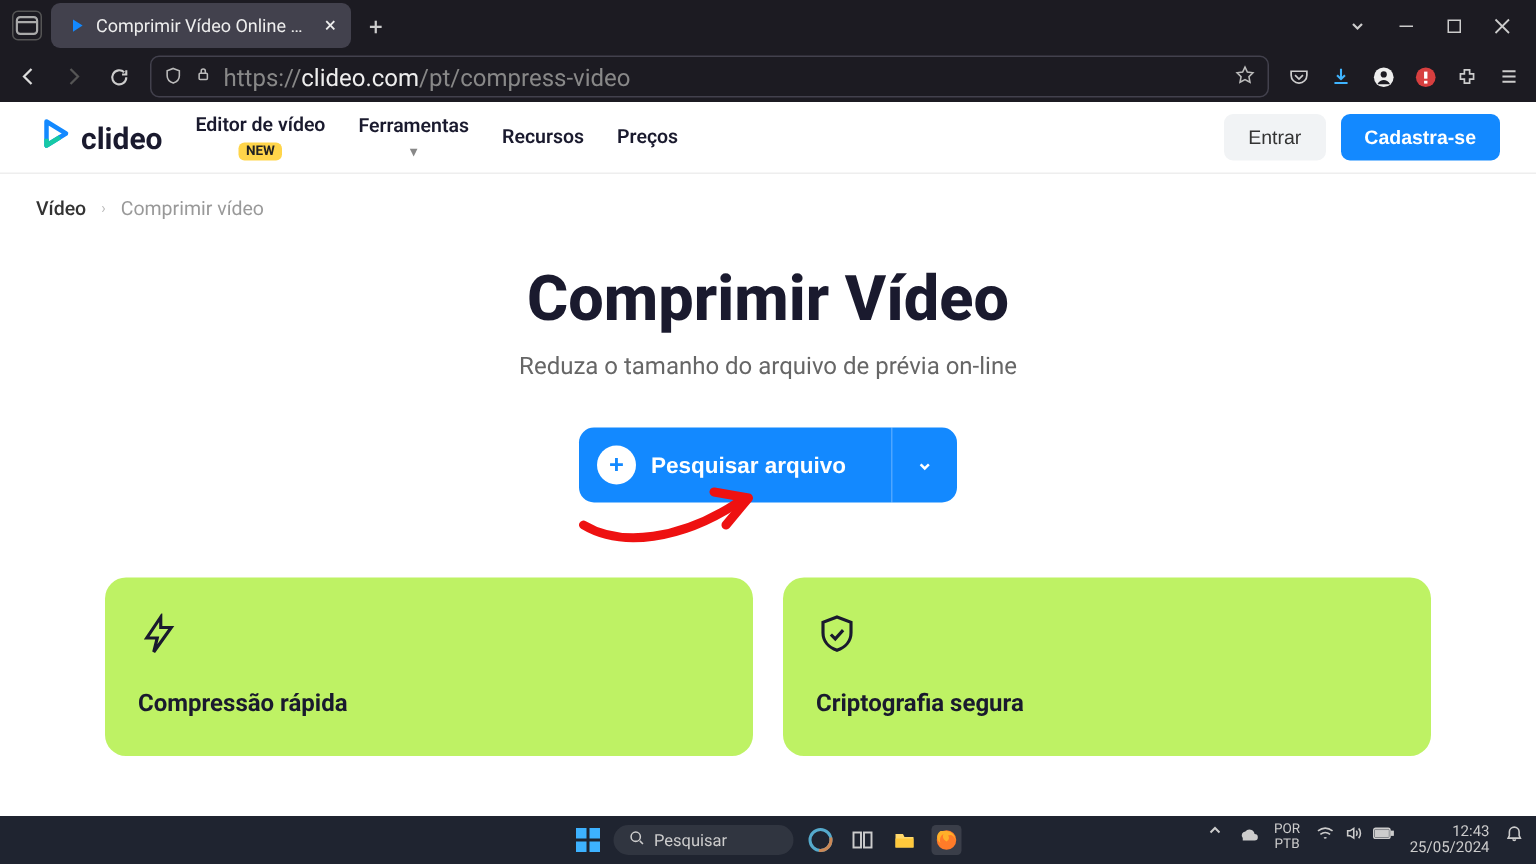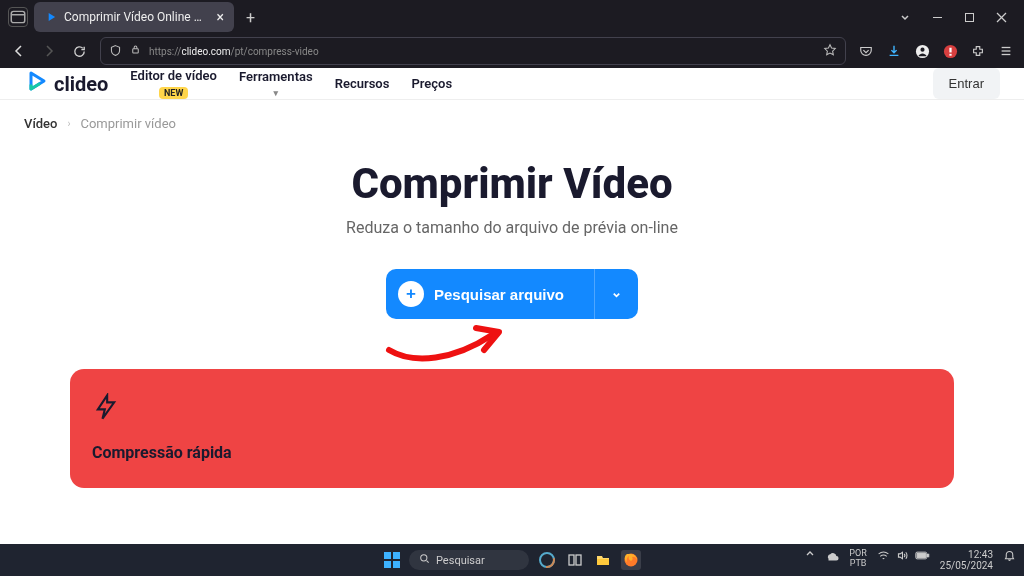--- a/index.html
+++ b/index.html
@@ -14,30 +14,30 @@
     .tab-favicon svg { width: 14px; height: 14px; }
     .tab-title { white-space: nowrap; overflow: hidden; text-overflow: ellipsis; flex: 1; }
     .tab-close { font-size: 14px; line-height: 1; cursor: pointer; }
     .new-tab { font-size: 16px; padding: 0 6px; cursor: pointer; }
     .tab-bar-right { margin-left: auto; display: flex; gap: 14px; align-items: center; padding-right: 6px; }
     .win-ctl { width: 18px; height: 18px; display: flex; align-items: center; justify-content: center; font-size: 12px; }
 
     .addr-bar { display: flex; align-items: center; height: 34px; padding: 0 10px; gap: 12px; }
     .nav-btn { width: 18px; height: 18px; display: flex; align-items: center; justify-content: center; color: #bbb; }
     .nav-btn.disabled { color: #555; }
-    .addr-input-wrap { flex: 1; background: #1c1b22; border: 1px solid #42414d; border-radius: 6px; height: 28px; display: flex; align-items: center; padding: 0 8px; gap: 8px; font-size: 10px; color: #bbb; }
+    .addr-input-wrap { flex: 1; background: #1c1b22; border: 1px solid #42414d; border-radius: 6px; height: 28px; display: flex; align-items: center; padding: 0 8px; gap: 8px; font-size: 16px; color: #bbb; }
     .lock { font-size: 11px; }
     .url-domain { color: #eee; }
     .url-path { color: #888; }
     .addr-star { margin-left: auto; }
     .browser-right-icons { display: flex; gap: 12px; align-items: center; }
     .br-icon { width: 16px; height: 16px; display: flex; align-items: center; justify-content: center; font-size: 13px; }
 
     
-    .page-header { height: 32px; border-bottom: 1px solid #eee; display: flex; align-items: center; padding: 0 24px; gap: 22px; }
+    .page-header { height: 48px; border-bottom: 1px solid #eee; display: flex; align-items: center; padding: 0 24px; gap: 22px; }
     .logo { display: flex; align-items: center; gap: 6px; font-weight: 700; font-size: 20px; color: #1a1a2e; }
     .logo-mark svg { width: 24px; height: 24px; }
     .nav-item { font-size: 13px; font-weight: 600; color: #1a1a2e; display: flex; align-items: center; gap: 4px; cursor: pointer; flex-direction: column; }
     .new-badge { background: #ffd54a; color: #222; font-size: 9px; padding: 1px 5px; border-radius: 4px; font-weight: 700; }
     .chev { font-size: 9px; color: #888; }
     .header-right { margin-left: auto; display: flex; gap: 10px; }
     .btn-ghost { background: #f1f3f5; color: #333; border: none; padding: 8px 16px; border-radius: 6px; font-size: 13px; font-weight: 400; cursor: pointer; }
     .btn-primary { background: #1389ff; color: #fff; border: none; padding: 8px 16px; border-radius: 6px; font-size: 13px; font-weight: 600; cursor: pointer; }
 
     
@@ -54,21 +54,21 @@
     .choose-main { display: flex; align-items: center; gap: 10px; padding: 0 18px 0 12px; height: 100%; }
     .choose-plus { width: 26px; height: 26px; background: #fff; color: #1389ff; border-radius: 50%; display: flex; align-items: center; justify-content: center; font-size: 17px; font-weight: 700; }
     .choose-chev { padding: 0 16px; height: 100%; display: flex; align-items: center; border-left: 1px solid rgba(255,255,255,0.25); font-size: 11px; }
 
     
     .arrow-annot { position: absolute; left: 384px; top: 300px; pointer-events: none; }
     .arrow-annot svg { width: 130px; height: 70px; overflow: visible; }
 
     
     .features { display: flex; gap: 20px; padding: 20px 70px 0; }
-    .card { flex: 1; background: #ef4444; border-radius: 14px; padding: 24px 22px; }
+    .card { flex: 1; background: #bef264; border-radius: 14px; padding: 24px 22px; }
     .card-icon { margin-bottom: 18px; }
     .card-icon svg { width: 28px; height: 28px; stroke: #1a1a2e; }
     .card-title { font-size: 16px; font-weight: 700; color: #1a1a2e; line-height: 1.3; }
 
     
     .taskbar { position: absolute; bottom: 0; left: 0; right: 0; height: 32px; background: #1f2430; display: flex; align-items: center; color: #ccc; font-size: 11px; }
     .tb-center { position: absolute; left: 50%; transform: translateX(-50%); display: flex; align-items: center; gap: 8px; }
     .win-logo { width: 18px; height: 18px; }
     .tb-search { display: flex; align-items: center; gap: 6px; background: rgba(255,255,255,0.08); border-radius: 14px; padding: 3px 10px; font-size: 11px; min-width: 120px; }
     .tb-icon { width: 20px; height: 20px; display: flex; align-items: center; justify-content: center; border-radius: 3px; }
@@ -215,20 +215,21 @@
     <span class="chev">▾</span>
   </div>
   <div class="nav-item">
     <span>Recursos</span>
   </div>
   <div class="nav-item">
     <span>Preços</span>
   </div>
   <div class="header-right">
     <button class="btn-ghost">Entrar</button>
+    <button class="btn-primary">Cadastra-se</button>
   </div>
 </div>
 
 <div class="breadcrumb">
   <span class="crumb-home">Vídeo</span>
   <span class="crumb-sep">›</span>
   <span class="crumb-current">Comprimir vídeo</span>
 </div>
 
 <div class="hero">
@@ -256,20 +257,29 @@
 
 <div class="features">
   <div class="card">
     <div class="card-icon">
       <svg viewBox="0 0 24 24" fill="none" stroke-width="1.8">
           <path d="M13 2L5 14h6l-2 8 10-14h-6l0-6z"></path>
         </svg>
     </div>
     <div class="card-title">Compressão rápida</div>
   </div>
+  <div class="card">
+    <div class="card-icon">
+      <svg viewBox="0 0 24 24" fill="none" stroke-width="1.8">
+          <path d="M12 2l8 3v6c0 5-3.5 8.5-8 10-4.5-1.5-8-5-8-10V5l8-3z"></path>
+          <path d="M8.5 12l2.5 2.5 4.5-5"></path>
+        </svg>
+    </div>
+    <div class="card-title">Criptografia segura</div>
+  </div>
 </div>
 
 <div class="taskbar">
   <div class="tb-center">
     <span class="win-logo">
       <svg viewBox="0 0 18 18">
           <rect x="1" y="1" width="7" height="7" fill="#3db2ff"></rect>
           <rect x="10" y="1" width="7" height="7" fill="#3db2ff"></rect>
           <rect x="1" y="10" width="7" height="7" fill="#3db2ff"></rect>
           <rect x="10" y="10" width="7" height="7" fill="#3db2ff"></rect>

